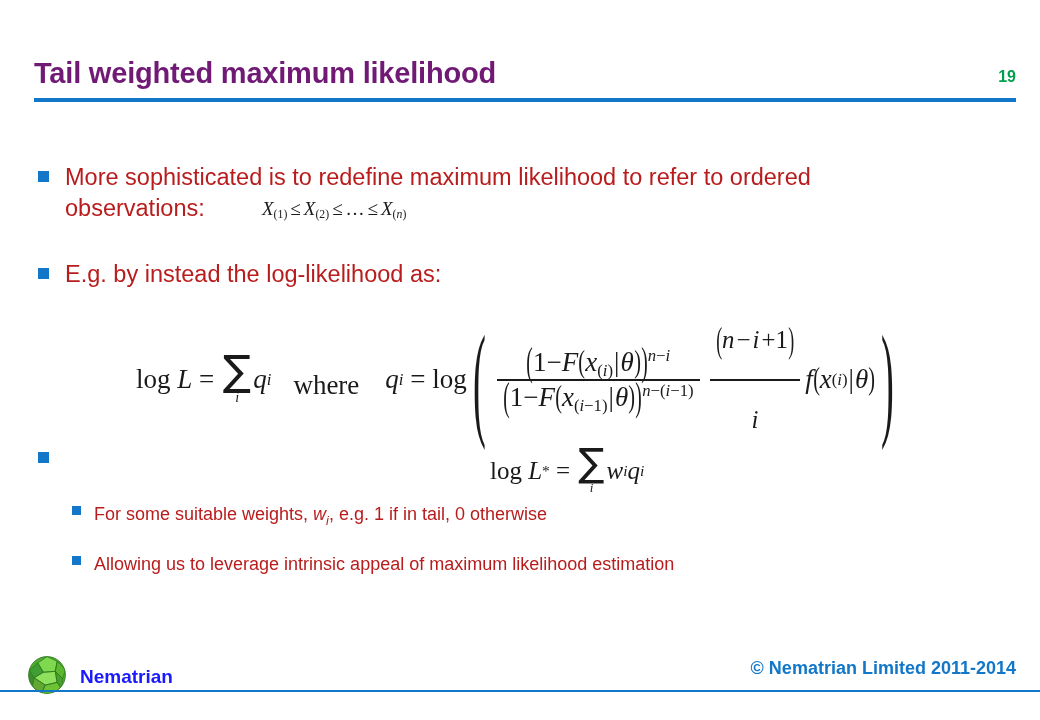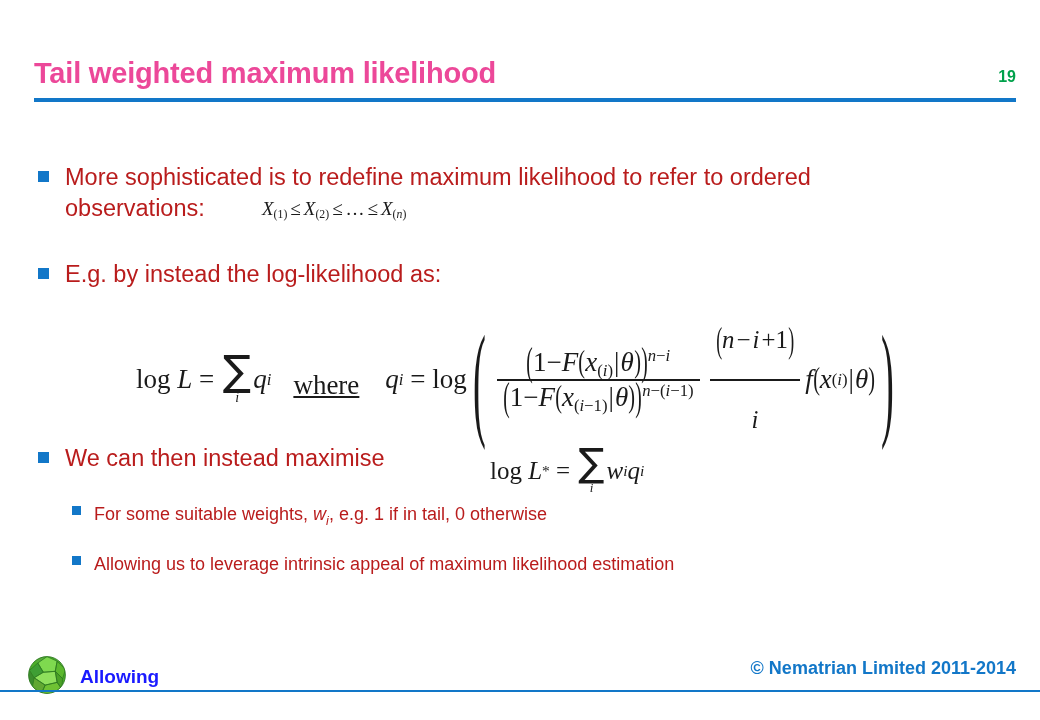--- a/index.html
+++ b/index.html
@@ -17,21 +17,21 @@
   }
 
   
   .slide-title {
     position: absolute;
     left: 34px;
     top: 57px;
     font-size: 29px;
     font-weight: bold;
     letter-spacing: -0.2px;
-    color: #ec4899;
+    color: #701a75;
     white-space: nowrap;
   }
   .page-number {
     position: absolute;
     right: 24px;
     top: 68px;
     font-size: 16px;
     font-weight: bold;
     color: #00a14b;
   }
@@ -131,21 +131,20 @@
     font-weight: 400;
   }
   .sum .idx {
     font-size: 0.52em;
     font-style: italic;
     margin-top: 1px;
   }
   .where {
     font-style: normal;
     margin: 12px 26px 0 22px;
-    text-decoration: underline;
   }
   .paren-big {
     font-family: "Liberation Serif", serif;
     font-style: normal;
     font-size: 2.1em;
     line-height: 0.8;
     transform: scaleX(0.68) scaleY(2.25);
     display: inline-block;
     margin: 0 3px;
   }
@@ -273,21 +272,20 @@
     <span class="bar"></span>
     <span class="den"><span class="mi">i</span></span>
   </span>
 
   <span class="mi">f</span><span class="pgrp2">(</span><span class="mi">x</span><sub class="m"><span class="up">(</span><span class="mi">i</span><span class="up">)</span></sub><span class="mid-bar">|</span><span class="mi">θ</span><span class="pgrp2">)</span>
   <span class="paren-big">)</span>
 </div>
 
 <div class="bullet" id="bullet-3">
   <span class="bullet-marker"></span>
-  <span class="bullet-text">We can then instead maximise</span>
 </div>
 
 <div class="math" id="eq-star">
   <span class="up">log</span>&nbsp;<span class="mi">L</span><sup class="m"><span class="up">*</span></sup>&nbsp;<span class="up">=</span>&nbsp;
   <span class="sum">
     <span class="sym">∑</span>
     <span class="idx">i</span>
   </span>
   <span class="mi">w</span><sub class="m">i</sub><span class="mi">q</span><sub class="m">i</sub>
 </div>
@@ -327,17 +325,17 @@
         <polygon points="30,24 42,44 22,56 12,40"></polygon>
         <polygon points="72,20 90,38 84,58 68,42"></polygon>
         <polygon points="42,44 68,42 72,66 46,72 22,56"></polygon>
         <polygon points="22,56 46,72 38,90 18,78"></polygon>
         <polygon points="46,72 72,66 82,80 60,92 38,90"></polygon>
         <polygon points="68,42 84,58 82,80 72,66"></polygon>
       </g>
       <circle cx="50" cy="50" r="40" fill="none" stroke="#2f7a22" stroke-width="2"></circle>
     </svg>
   </span>
-  <span class="brand-name">Allowing</span>
+  <span class="brand-name">Nematrian</span>
 </div>
 
 <div class="copyright">© Nematrian Limited 2011-2014</div>
 <div class="footer-rule"></div>
 
 </body></html>

